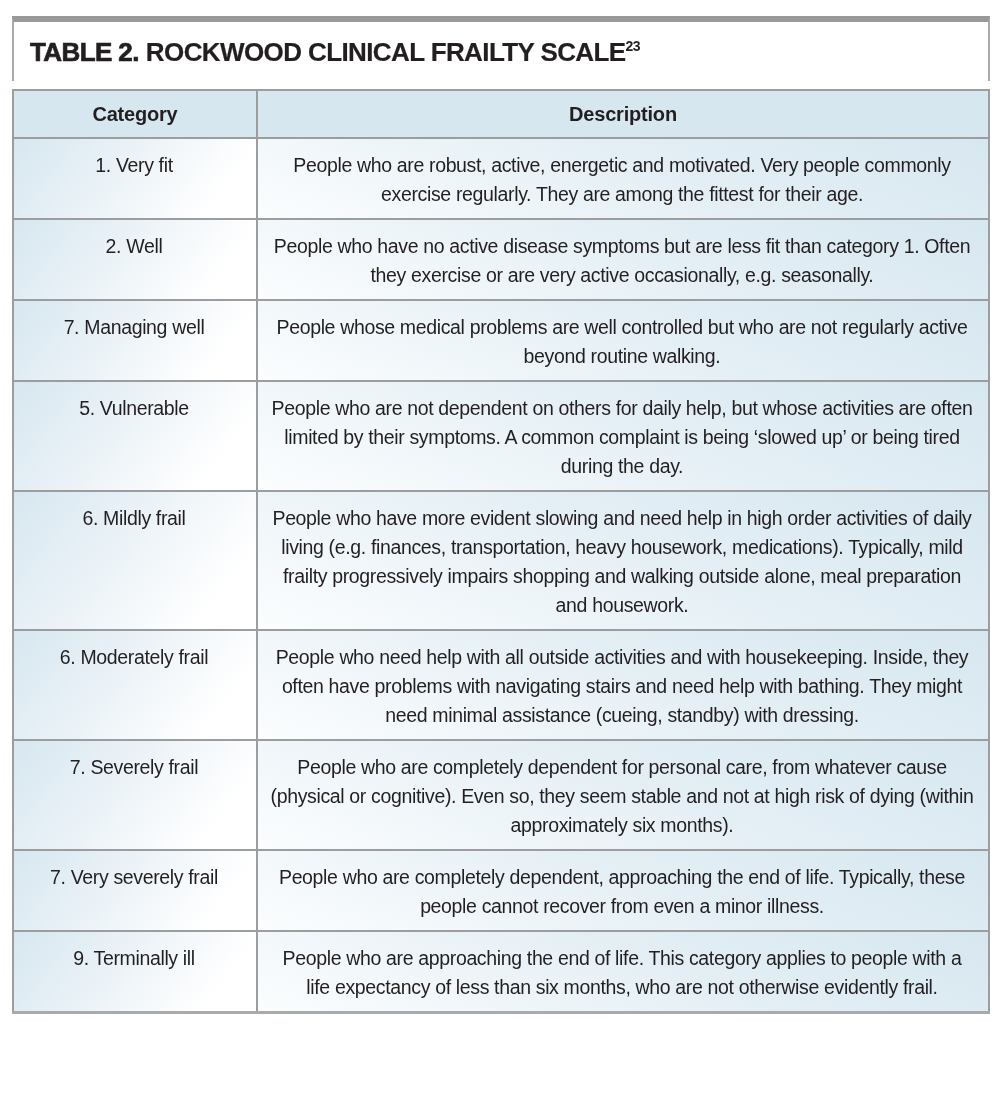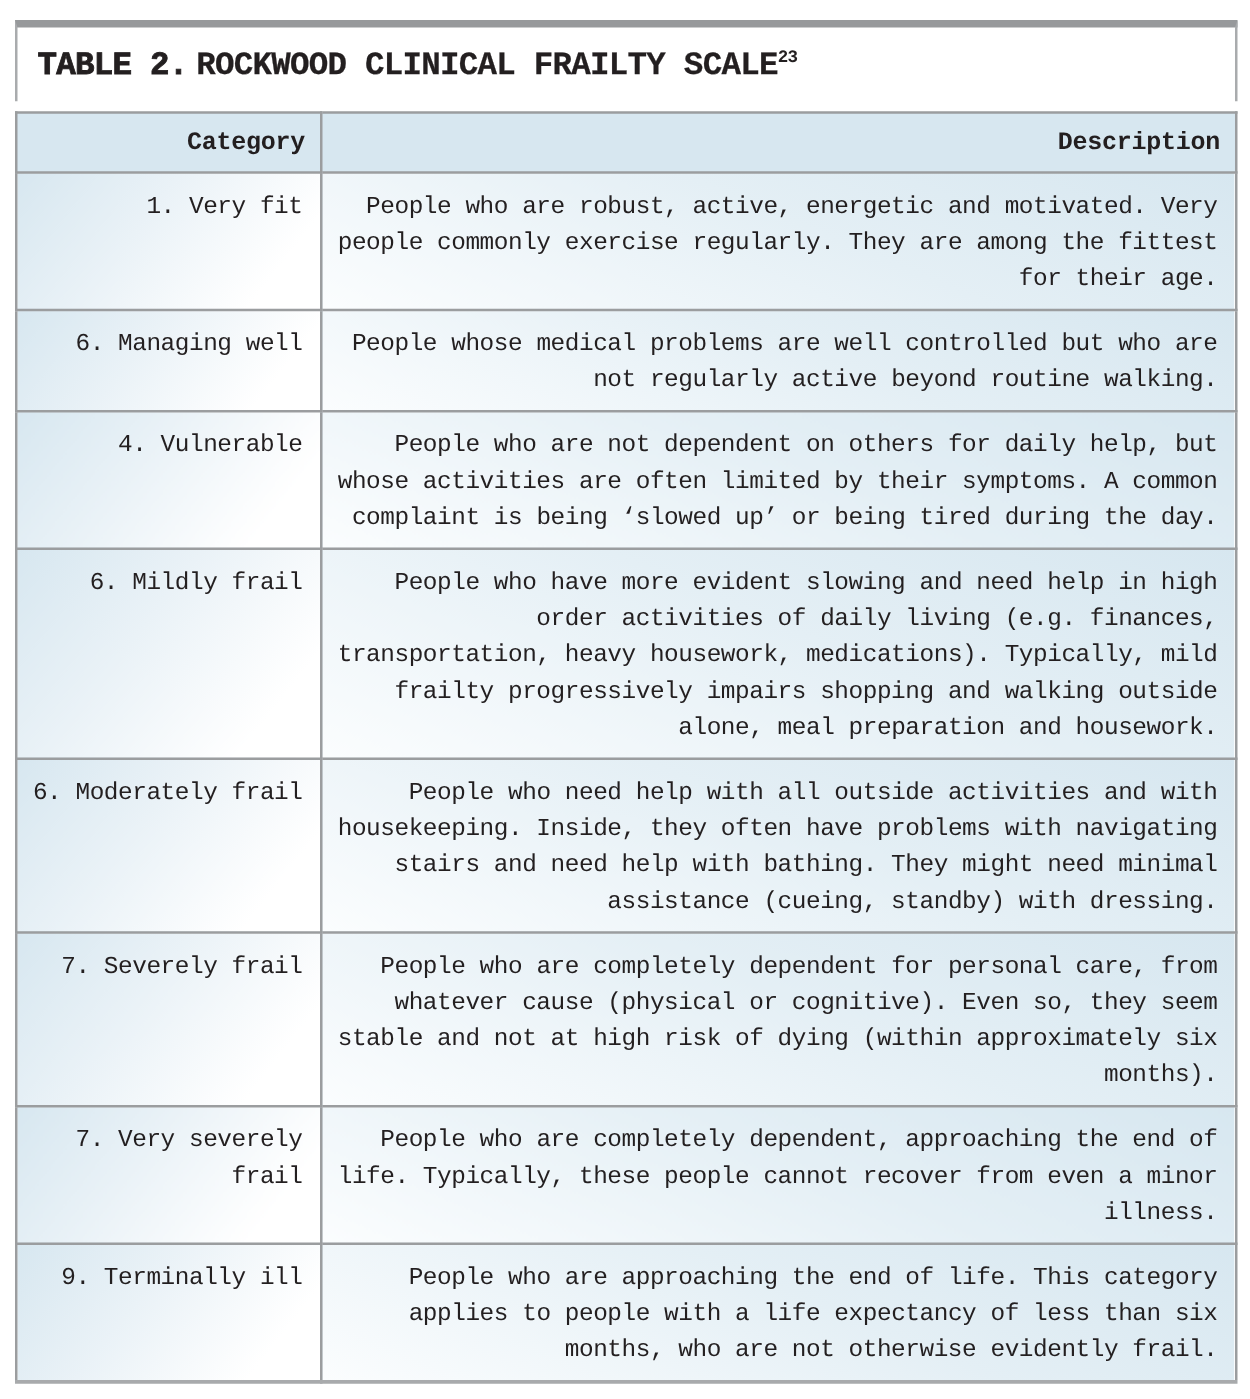--- a/index.html
+++ b/index.html
@@ -2,21 +2,21 @@
 <html style="--accent-blue: #d7e7f0; --border-gray: #9b9d9f; --top-bar-gray: #97999b; --text-black: #231f20; --page-bg: #ffffff;"><head>
 <meta charset="utf-8">
 <style>
   :root {
     --accent-blue: #d7e7f0;
     --border-gray: #9b9d9f;
     --top-bar-gray: #97999b;
     --text-black: #231f20;
     --page-bg: #ffffff;
   }
-  * { box-sizing: border-box; font-family: Liberation Mono, monospace; }
+  * { box-sizing: border-box; }
   html, body {
     margin: 0;
     padding: 0;
     width: 1000px;
     height: 1119px;
     background: var(--page-bg);
     font-family: "Liberation Sans", "DejaVu Sans", sans-serif;
     color: var(--text-black);
   }
   .wrap {
@@ -57,21 +57,21 @@
     margin-top: 8px;
     width: 976px;
     border-collapse: collapse;
     table-layout: fixed;
   }
   col.c-cat  { width: 244px; }
   col.c-desc { width: 732px; }
   th, td {
     border: 2px solid var(--border-gray);
     vertical-align: top;
-    text-align: right;
+    text-align: center;
   }
   th {
     background: var(--accent-blue);
     font-size: 20px;
     font-weight: 700;
     letter-spacing: -0.2px;
     padding: 9px 12px 8px 12px;
     line-height: 29px;
   }
   td {
@@ -110,25 +110,29 @@
         <th>Category</th>
         <th>Description</th>
       </tr>
     </thead>
     <tbody>
         <tr>
       <td class="cat">1. Very fit</td>
       <td class="desc">People who are robust, active, energetic and motivated. Very people commonly exercise regularly. They are among the fittest for their age.</td>
     </tr>
         <tr>
-      <td class="cat">6. Managing well</td>
+      <td class="cat">2. Well</td>
+      <td class="desc">People who have no active disease symptoms but are less fit than category 1. Often they exercise or are very active occasionally, e.g. seasonally.</td>
+    </tr>
+        <tr>
+      <td class="cat">7. Managing well</td>
       <td class="desc">People whose medical problems are well controlled but who are not regularly active beyond routine walking.</td>
     </tr>
         <tr>
-      <td class="cat">4. Vulnerable</td>
+      <td class="cat">5. Vulnerable</td>
       <td class="desc">People who are not dependent on others for daily help, but whose activities are often limited by their symptoms. A common complaint is being ‘slowed up’ or being tired during the day.</td>
     </tr>
         <tr>
       <td class="cat">6. Mildly frail</td>
       <td class="desc">People who have more evident slowing and need help in high order activities of daily living (e.g. finances, transportation, heavy housework, medications). Typically, mild frailty progressively impairs shopping and walking outside alone, meal preparation and housework.</td>
     </tr>
         <tr>
       <td class="cat">6. Moderately frail</td>
       <td class="desc">People who need help with all outside activities and with housekeeping. Inside, they often have problems with navigating stairs and need help with bathing. They might need minimal assistance (cueing, standby) with dressing.</td>
     </tr>

